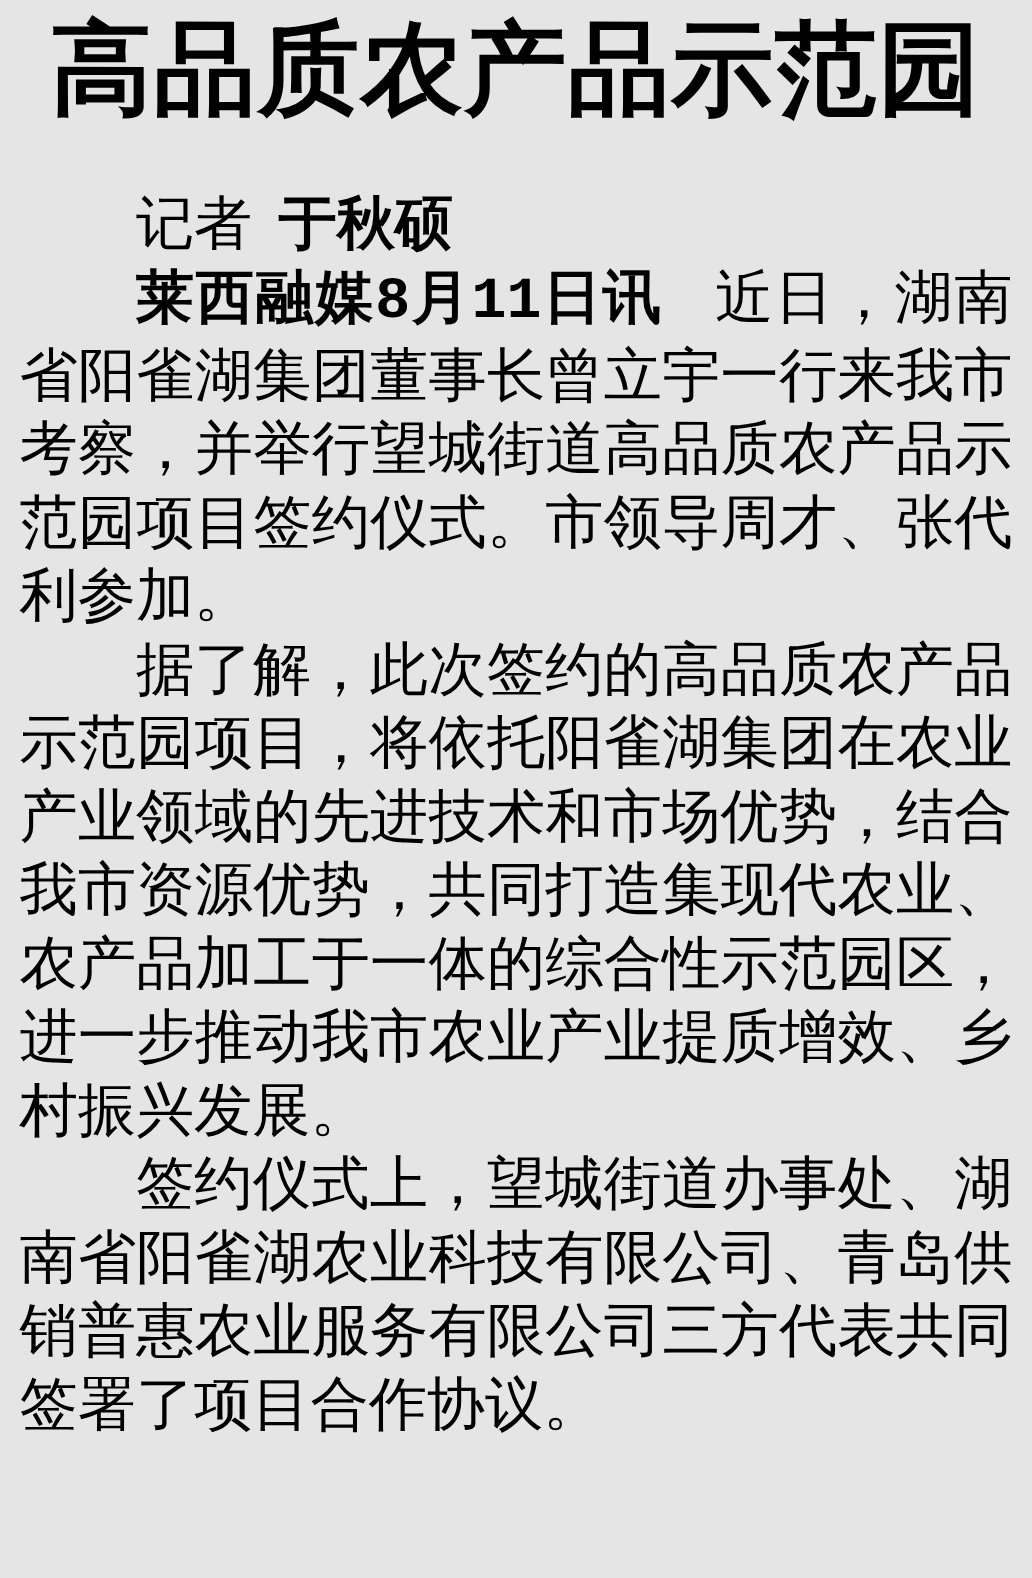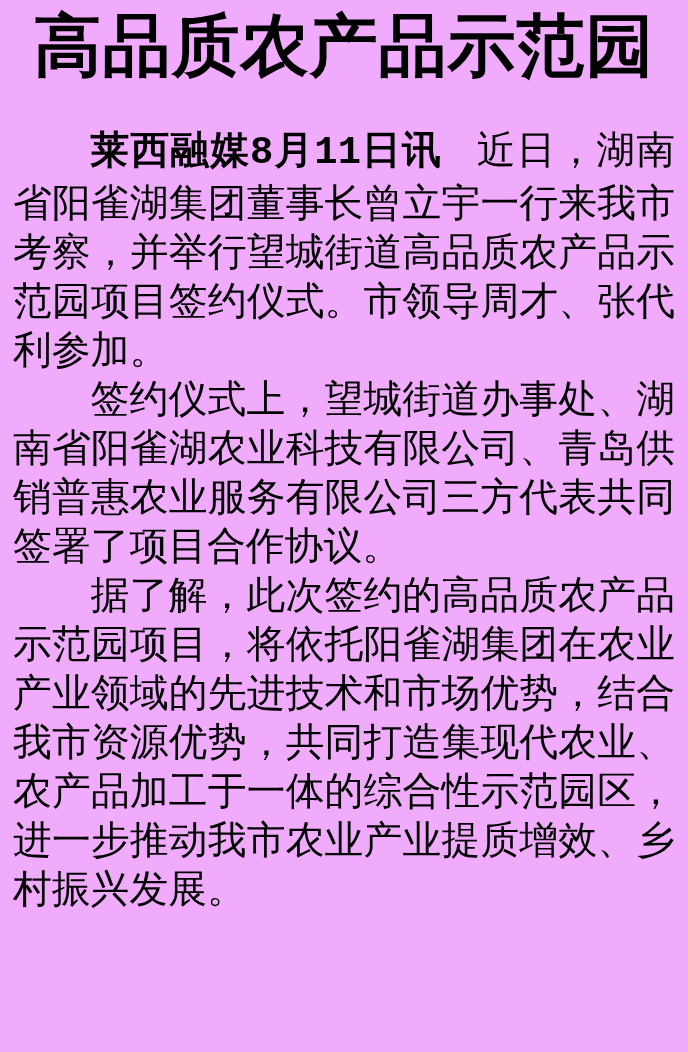--- a/index.html
+++ b/index.html
@@ -4,21 +4,21 @@
 <style>
   html, body {
     margin: 0;
     padding: 0;
     background: #ffffff;
   }
   .page {
     position: relative;
     width: 688px;
     height: 1052px;
-    background: #f0abfc;
+    background: #e5e5e5;
     color: #000000;
     overflow: hidden;
     box-sizing: border-box;
     font-family: "Liberation Serif", "DejaVu Serif", serif;
   }
   .headline {
     margin: 6px 10px 0 10px;
     text-align: center;
     font-family: "Liberation Serif", "DejaVu Serif", serif;
     font-weight: 900;
@@ -60,28 +60,31 @@
 <body>
 
 <div class="page">
 
   <h1 class="headline">
     <span class="hl-line">高品质农产品示范园</span>
   </h1>
 
   <div class="article-body">
 
+    <p class="byline">
+      <span class="byline-label">记者</span><span class="hei">于秋硕</span>
+    </p>
 
     <p>
       <span class="hei dateline-lead">莱西融媒8月11日讯</span><span>近日，湖南省阳雀湖集团董事长曾立宇一行来我市考察，并举行望城街道高品质农产品示范园项目签约仪式。市领导周才、张代利参加。</span>
     </p>
 
     <p>
-      <span>签约仪式上，望城街道办事处、湖南省阳雀湖农业科技有限公司、青岛供销普惠农业服务有限公司三方代表共同签署了项目合作协议。</span>
+      <span>据了解，此次签约的高品质农产品示范园项目，将依托阳雀湖集团在农业产业领域的先进技术和市场优势，结合我市资源优势，共同打造集现代农业、农产品加工于一体的综合性示范园区，进一步推动我市农业产业提质增效、乡村振兴发展。</span>
     </p>
 
     <p>
-      <span>据了解，此次签约的高品质农产品示范园项目，将依托阳雀湖集团在农业产业领域的先进技术和市场优势，结合我市资源优势，共同打造集现代农业、农产品加工于一体的综合性示范园区，进一步推动我市农业产业提质增效、乡村振兴发展。</span>
+      <span>签约仪式上，望城街道办事处、湖南省阳雀湖农业科技有限公司、青岛供销普惠农业服务有限公司三方代表共同签署了项目合作协议。</span>
     </p>
 
   </div>
 
 </div>
 
 </body></html>

